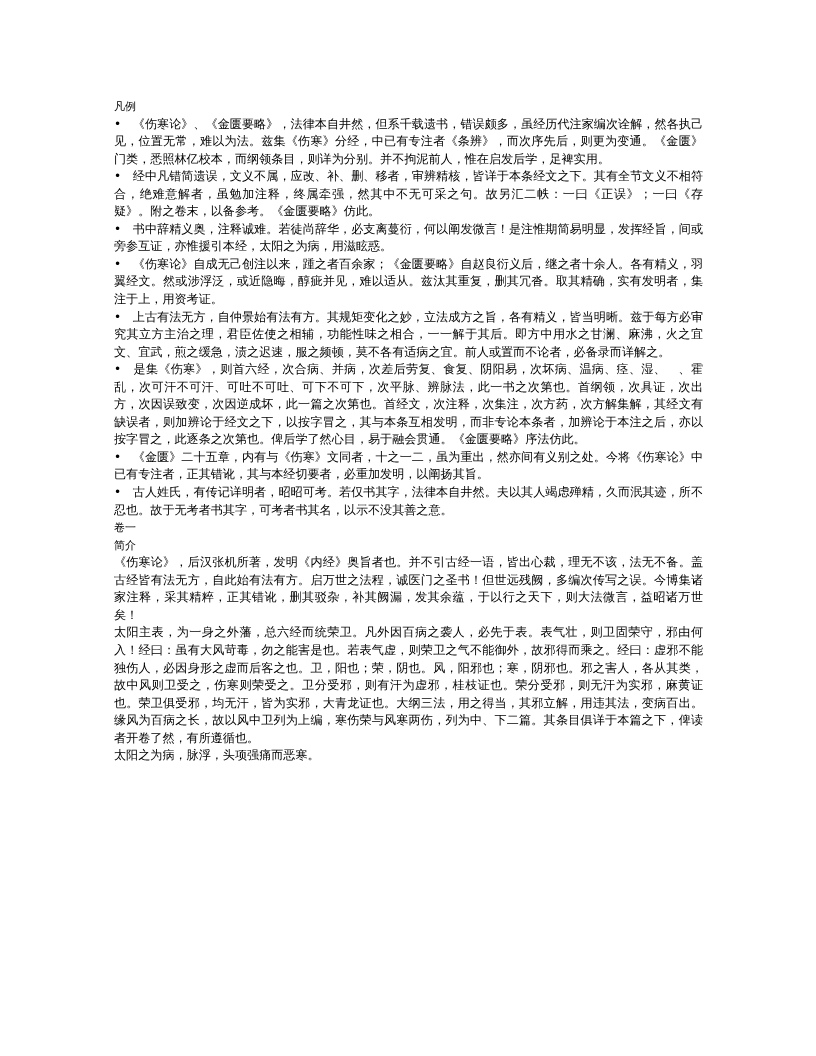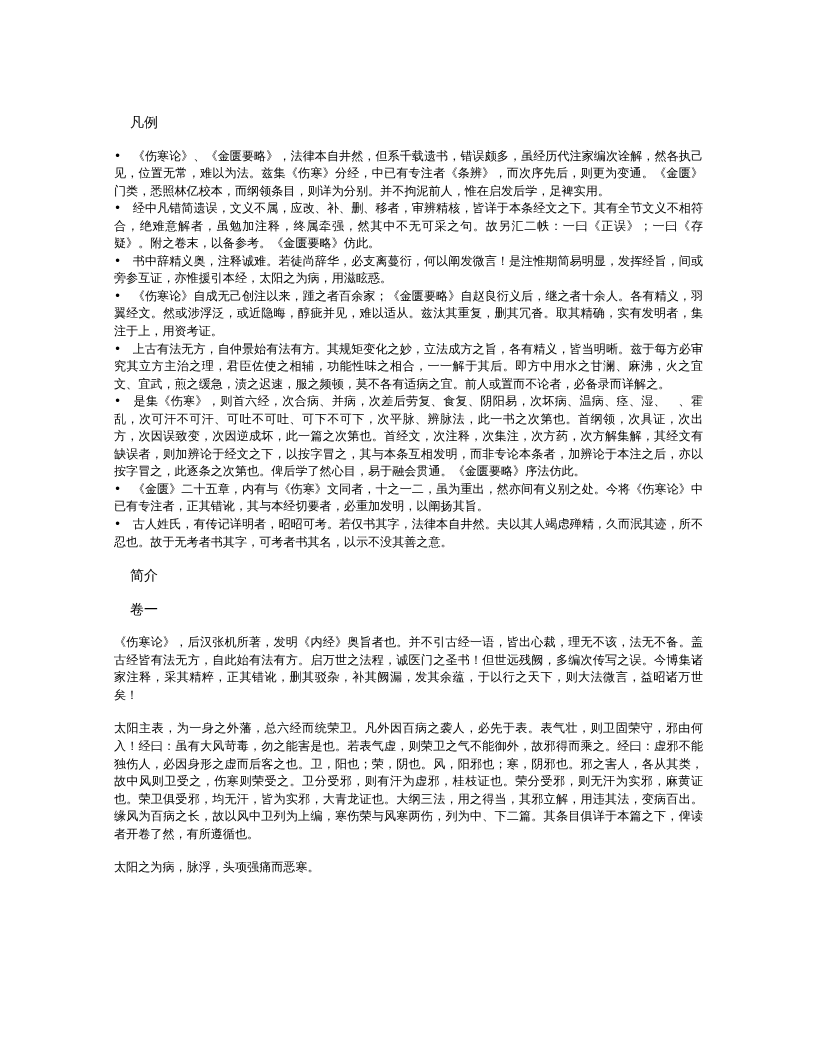--- a/index.html
+++ b/index.html
@@ -30,40 +30,39 @@
     line-height: 17.55px;
     text-align: justify;
     text-justify: inter-character;
     margin: 0;
     letter-spacing: 0;
     word-break: break-all;
   }
   
   .plain {
     text-indent: 0;
-    margin-top: 16px;
   }
   
   .bullet {
     position: relative;
     padding-left: 0;
   }
   .bullet .marker {
     display: inline;
   }
   .bullet .marker::after {
     content: "";
   }
   .btxt {
     display: inline;
   }
   .heading {
-    font-size: 14px;
+    font-size: 11px;
     line-height: 17.55px;
-    margin: 16px;
+    margin: 0;
   }
   
   .blankglyph {
     display: inline-block;
     width: 12.1px;
   }
 </style>
 </head>
 <body>
 
@@ -107,23 +106,23 @@
     <div class="para bullet">
       <span class="marker">•&nbsp;&nbsp;</span>
       <span class="btxt">《金匮》二十五章，内有与《伤寒》文同者，十之一二，虽为重出，然亦间有义别之处。今将《伤寒论》中已有专注者，正其错讹，其与本经切要者，必重加发明，以阐扬其旨。</span>
     </div>
 
     <div class="para bullet">
       <span class="marker">•&nbsp;&nbsp;</span>
       <span class="btxt">古人姓氏，有传记详明者，昭昭可考。若仅书其字，法律本自井然。夫以其人竭虑殚精，久而泯其迹，所不忍也。故于无考者书其字，可考者书其名，以示不没其善之意。</span>
     </div>
 
+    <div class="heading">卷一</div>
+
     <div class="heading">简介</div>
-
-    <div class="heading">卷一</div>
 
     <div class="para plain">《伤寒论》，后汉张机所著，发明《内经》奥旨者也。并不引古经一语，皆出心裁，理无不该，法无不备。盖古经皆有法无方，自此始有法有方。启万世之法程，诚医门之圣书！但世远残阙，多编次传写之误。今博集诸家注释，采其精粹，正其错讹，删其驳杂，补其阙漏，发其余蕴，于以行之天下，则大法微言，益昭诸万世矣！</div>
 
 
     <div class="para plain">太阳主表，为一身之外藩，总六经而统荣卫。凡外因百病之袭人，必先于表。表气壮，则卫固荣守，邪由何入！经曰：虽有大风苛毒，勿之能害是也。若表气虚，则荣卫之气不能御外，故邪得而乘之。经曰：虚邪不能独伤人，必因身形之虚而后客之也。卫，阳也；荣，阴也。风，阳邪也；寒，阴邪也。邪之害人，各从其类，故中风则卫受之，伤寒则荣受之。卫分受邪，则有汗为虚邪，桂枝证也。荣分受邪，则无汗为实邪，麻黄证也。荣卫俱受邪，均无汗，皆为实邪，大青龙证也。大纲三法，用之得当，其邪立解，用违其法，变病百出。缘风为百病之长，故以风中卫列为上编，寒伤荣与风寒两伤，列为中、下二篇。其条目俱详于本篇之下，俾读者开卷了然，有所遵循也。</div>
 
     <div class="para plain">太阳之为病，脉浮，头项强痛而恶寒。</div>
 
   </div>
 </div>

